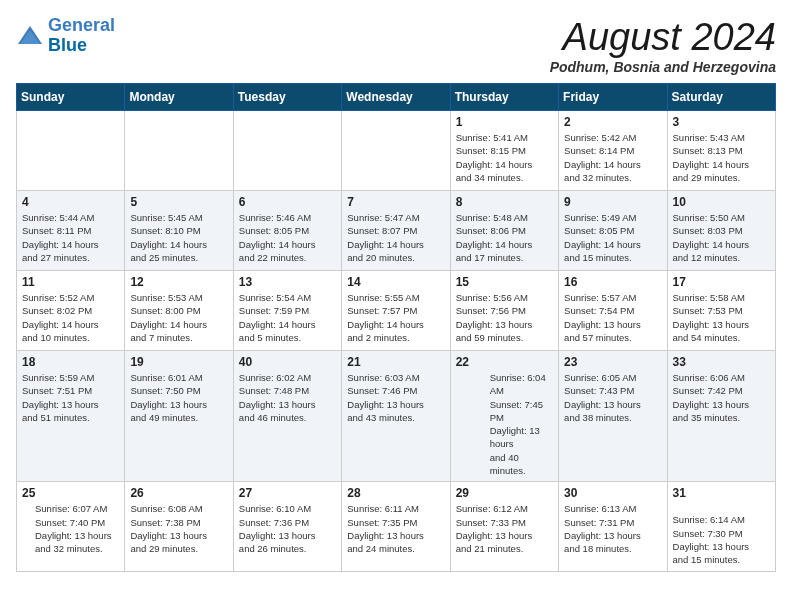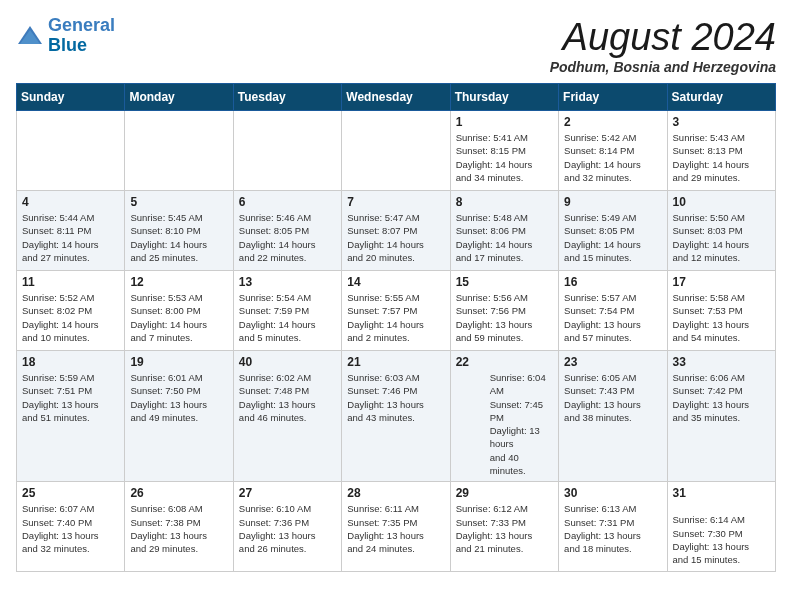--- a/index.html
+++ b/index.html
@@ -298,21 +298,21 @@
           <span class="day-num">33</span>
           <div class="day-info" style="white-space: pre-line;">Sunrise: 6:06 AM
 Sunset: 7:42 PM
 Daylight: 13 hours
 and 35 minutes.</div>
         </td>
       </tr>
       <tr>
         <td>
           <span class="day-num">25</span>
-          <div class="day-info" style="white-space: pre-line;">Sunrise: 6:07 AM
+          <div class="day-info" style="white-space: pre-line; margin-left: 13px;">Sunrise: 6:07 AM
 Sunset: 7:40 PM
 Daylight: 13 hours
 and 32 minutes.</div>
         </td>
         <td>
           <span class="day-num">26</span>
           <div class="day-info" style="white-space: pre-line;">Sunrise: 6:08 AM
 Sunset: 7:38 PM
 Daylight: 13 hours
 and 29 minutes.</div>

